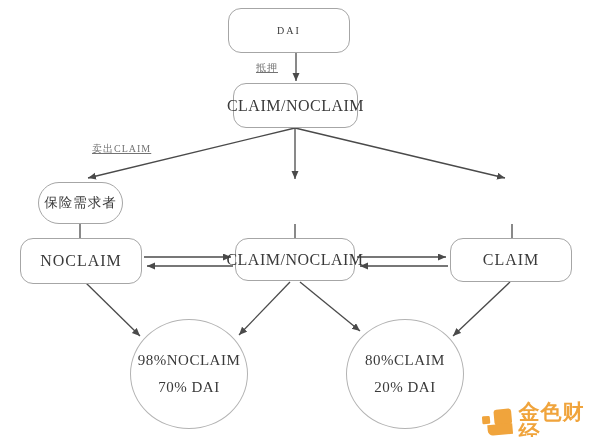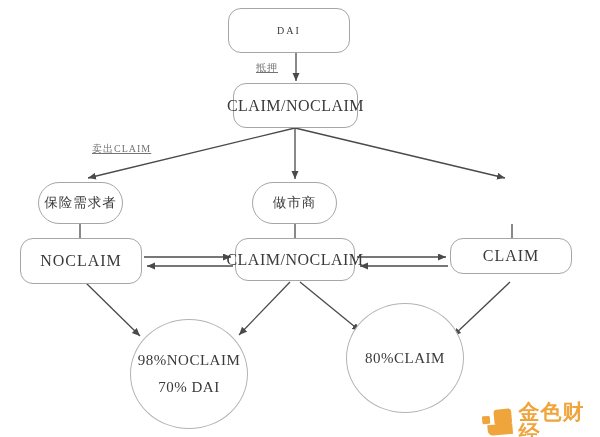--- a/index.html
+++ b/index.html
@@ -33,23 +33,23 @@
     text-decoration:underline;
   }
   
   #n-dai            {left:228px;top:8px;  width:122px;height:45px;font-size:10px;letter-spacing:2px;}
   #n-cn-top         {left:233px;top:83px; width:125px;height:45px;}
   #n-provider       {left:38px; top:182px;width:85px; height:42px;}
   #n-maker          {left:252px;top:182px;width:85px; height:42px;}
   #n-demander       {left:468px;top:182px;width:89px; height:42px;}
   #n-noclaim        {left:20px; top:238px;width:122px;height:46px;letter-spacing:1px;}
   #n-cn-mid         {left:235px;top:238px;width:120px;height:43px;}
-  #n-claim          {left:450px;top:238px;width:122px;height:36px;letter-spacing:1px;}
+  #n-claim          {left:450px;top:238px;width:122px;height:44px;letter-spacing:1px;}
   #n-pool-left      {left:130px;top:319px;width:118px;height:110px;}
-  #n-pool-right     {left:346px;top:303px;width:118px;height:110px;}
+  #n-pool-right     {left:346px;top:319px;width:118px;height:110px;}
   #lbl-collateral   {left:256px;top:61px;}
   #lbl-sell-claim   {left:92px;top:142px;}
   #lbl-sell-noclaim {left:437px;top:144px;}
   
   #watermark{
     position:absolute;left:482px;top:402px;
     display:flex;align-items:center;gap:5px;
   }
   #wm-text{
     font-size:21px;font-weight:bold;letter-spacing:1px;
@@ -91,36 +91,36 @@
       <line x1="510" y1="282" x2="453" y2="336" marker-end="url(#arrow)"></line>
     </g>
   </svg>
 
   <div id="n-dai" class="node rbox">DAI</div>
 
   <div id="n-cn-top" class="node rbox">CLAIM/NOCLAIM</div>
 
   <div id="n-provider" class="node capsule">保险需求者</div>
 
-  <div id="n-maker" class="node capsule">做市商</div>
 
 
   <div id="n-noclaim" class="node rbox">NOCLAIM</div>
 
   <div id="n-cn-mid" class="node rbox">CLAIM/NOCLAIM</div>
 
   <div id="n-claim" class="node rbox">CLAIM</div>
 
   <div id="n-pool-left" class="node circle">
     <span>98%NOCLAIM</span>
     <span>70% DAI</span>
   </div>
 
   <div id="n-pool-right" class="node circle">
     <span>80%CLAIM</span>
+    <span>20% DAI</span>
   </div>
 
   <div id="lbl-collateral" class="edge-label">抵押</div>
 
   <div id="lbl-sell-claim" class="edge-label">卖出CLAIM</div>
 
 
   <div id="watermark">
     <svg width="34" height="30" viewBox="0 0 34 30">
       <g transform="rotate(-5 17 15)" fill="#F0A43C">

